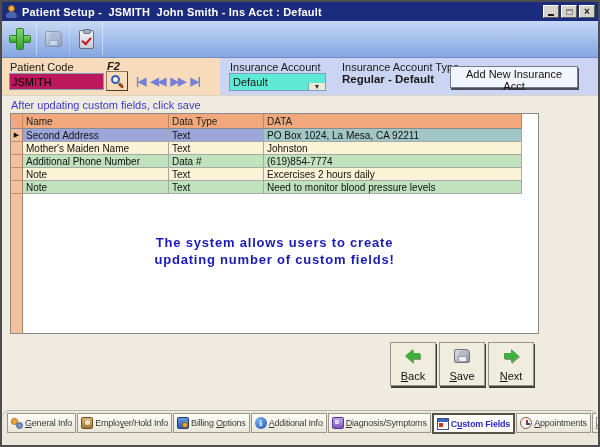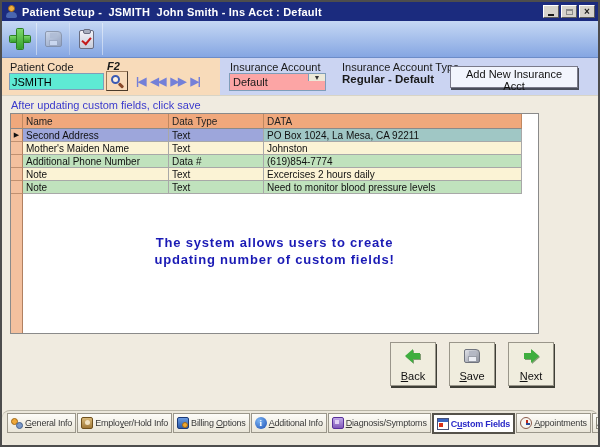--- a/index.html
+++ b/index.html
@@ -52,35 +52,35 @@
   .clipboard-check-icon::after{content:"";position:absolute;left:2px;top:6px;width:7px;height:4px;
     border-left:2px solid #c41a1a;border-bottom:2px solid #c41a1a;transform:rotate(-50deg);}
 
   
   .header-strip{height:37px;flex:none;display:flex;font-size:11px;color:#1a1a1a;}
   .patient-panel{width:218px;flex:none;background:var(--peach);position:relative;}
   .insurance-panel{flex:1;background:var(--lavender);position:relative;}
   .patient-code-label{position:absolute;left:8px;top:3px;}
   .f2-label{position:absolute;left:105px;top:2px;font-style:italic;font-weight:bold;}
   .patient-code-input{position:absolute;left:7px;top:15px;width:95px;height:17px;border:1px solid #7f9db9;
-    font-size:11px;padding:0 2px;box-sizing:border-box;background:#5eead4;}
+    font-size:11px;padding:0 2px;box-sizing:border-box;background:#be185d;}
   .search-button{position:absolute;left:104px;top:13px;width:22px;height:20px;background:transparent;
     border:1px solid #9a7a5a;border-right-color:#4a3a2a;border-bottom-color:#4a3a2a;
     display:flex;align-items:center;justify-content:center;padding:0;box-sizing:border-box;}
   .magnifier-icon{width:13px;height:13px;position:relative;}
   .magnifier-icon::before{content:"";position:absolute;left:0;top:0;width:9px;height:9px;
     border:2px solid #3a5ab4;border-radius:50%;box-sizing:border-box;background:rgba(255,255,255,.6);}
   .magnifier-icon::after{content:"";position:absolute;right:0;bottom:1px;width:6px;height:3px;
     background:#8a4a2a;transform:rotate(45deg);border-radius:1px;}
   .vcr{position:absolute;left:134px;top:15px;display:flex;gap:5px;}
   .vcr-btn{color:#7480d8;font-size:11px;font-weight:bold;letter-spacing:-1px;background:none;border:none;
     padding:0;line-height:16px;}
   .ins-acct-label{position:absolute;left:10px;top:3px;}
-  .combo{position:absolute;left:9px;top:15px;width:97px;height:18px;background:#fca5a5;border:1px solid #7f9db9;
-    box-sizing:border-box;display:flex;align-items:flex-start;}
+  .combo{position:absolute;left:9px;top:15px;width:97px;height:18px;background:#5eead4;border:1px solid #7f9db9;
+    box-sizing:border-box;display:flex;align-items:flex-end;}
   .combo-value{flex:1;font-size:11px;padding-left:3px;line-height:16px;overflow:hidden;}
   .combo-btn{width:16px;background:#ece9d8;border-left:1px solid #7f9db9;display:flex;align-items:center;
     justify-content:center;font-size:7px;color:#333;flex:none;}
   .ins-type-label{position:absolute;left:122px;top:3px;}
   .ins-type-value{position:absolute;left:122px;top:15px;font-weight:bold;font-size:11.5px;}
   .add-ins-btn{position:absolute;left:230px;top:8px;width:128px;height:22px;background:#f2f5fd;
     border:1px solid #7a7a8a;box-shadow:1px 2px 0 #4a4e5a;font-size:11px;color:#111;}
 
   
   .content{flex:1;position:relative;border-top:1px solid #d8d4c6;background:var(--content);}
@@ -97,21 +97,21 @@
     border-right:1px solid #c08860;border-bottom:1px solid #8a8a8a;box-sizing:border-box;line-height:13px;}
   .cell{font-size:10px;color:#111;padding:0 3px;height:13px;line-height:13px;border-right:1px solid #a8a8a8;
     border-bottom:1px solid #a8a8a8;box-sizing:border-box;white-space:nowrap;overflow:hidden;}
   .w-name{width:146px;flex:none;} .w-type{width:95px;flex:none;} .w-data{width:258px;flex:none;}
   .row-cream .cell{background:var(--row-cream);}
   .row-green .cell{background:var(--row-green);}
   .row-selected .cell{background:var(--sel-purple);}
   .row-selected .cell.w-data{background:var(--sel-teal);}
   .message{position:absolute;left:0;right:0;top:120px;text-align:center;font-size:13px;font-weight:bold;
     color:var(--message-blue);line-height:17px;letter-spacing:.8px;}
-  .nav-buttons{position:absolute;left:376px;top:246px;display:flex;gap:13px;padding-left:12px;}
+  .nav-buttons{position:absolute;left:376px;top:246px;display:flex;gap:3px;padding-left:12px;}
   .navbtn{width:46px;height:44px;background:var(--btn-face);border:1px solid #9a968a;
     box-shadow:1px 2px 0 #3e3e36;display:flex;flex-direction:column;align-items:center;
     justify-content:space-between;padding:6px 0 3px;box-sizing:border-box;}
   .navbtn-label{font-size:11px;color:#111;}
   .arrow-left-icon,.arrow-right-icon{width:16px;height:14px;position:relative;
     filter:drop-shadow(1px 1px 0 rgba(40,90,30,.55));}
   .arrow-left-icon::before{content:"";position:absolute;left:0;top:0;border-top:7px solid transparent;
     border-bottom:7px solid transparent;border-right:8px solid var(--green-arrow);}
   .arrow-left-icon::after{content:"";position:absolute;left:8px;top:4px;width:7px;height:6px;background:var(--green-arrow);}
   .arrow-right-icon::before{content:"";position:absolute;right:0;top:0;border-top:7px solid transparent;

